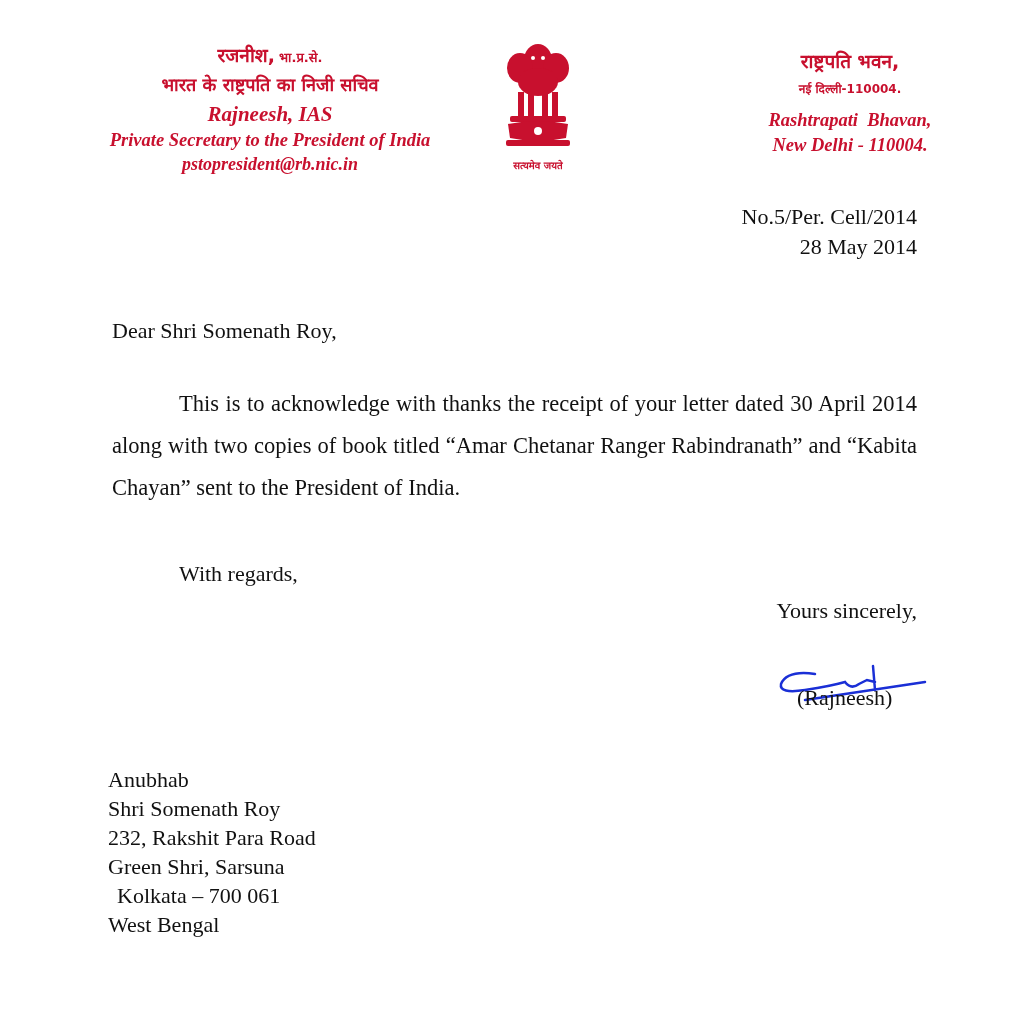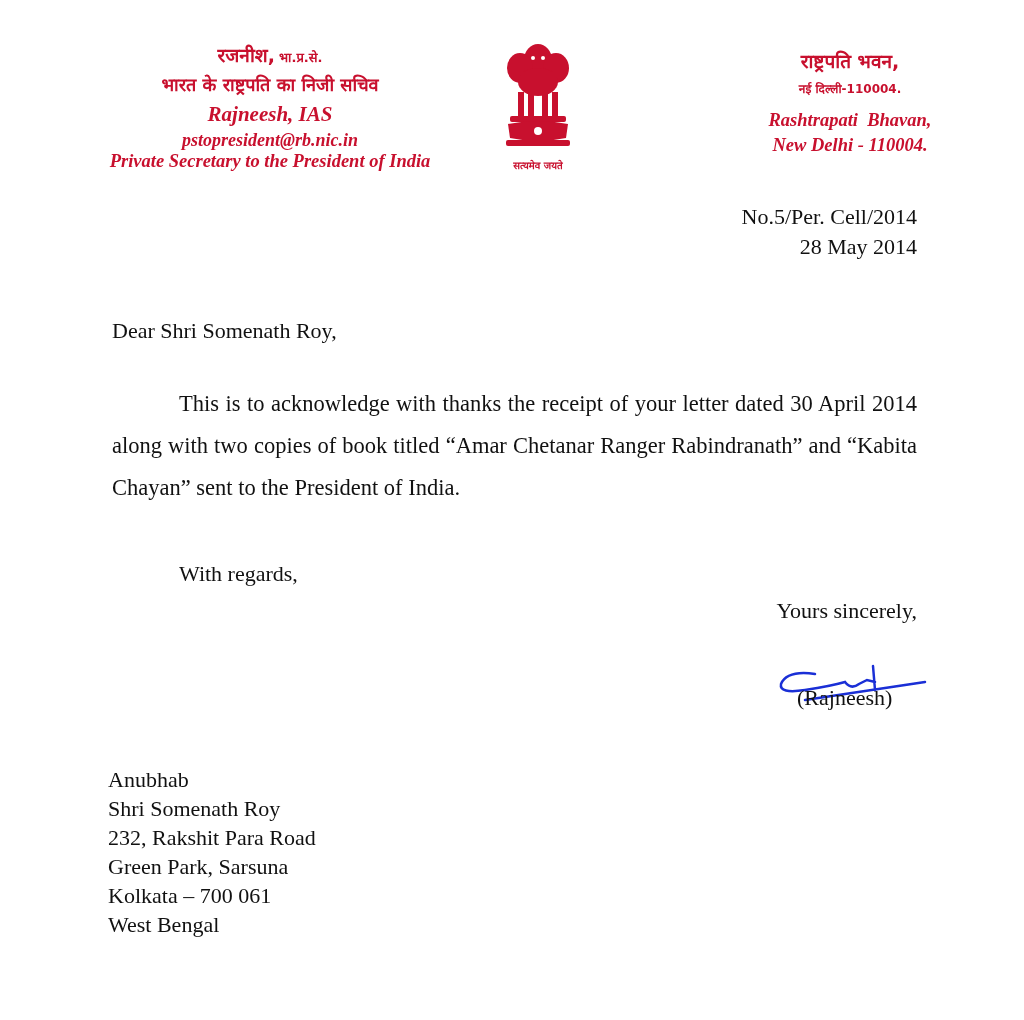--- a/index.html
+++ b/index.html
@@ -17,22 +17,22 @@
 </head>
 <body>
 
 <div class="abs center red" style="left:60px; top:42px; width:420px;">
   <div style="height:30px;">
     <span class="hi" style="font-size:19px;">रजनीश,</span>
     <span class="hi" style="font-size:13px;margin-top:32px;">भा.प्र.से.</span>
   </div>
   <div class="hi" style="font-size:18px; height:30px;">भारत के राष्ट्रपति का निजी सचिव</div>
   <div class="it" style="font-size:21px; height:28px;">Rajneesh, IAS</div>
+  <div class="it" style="font-size:18.5px; height:24px;">Private Secretary to the President of India</div>
   <div class="it" style="font-size:18px;">pstopresident@rb.nic.in</div>
-  <div class="it" style="font-size:18.5px; height:24px;">Private Secretary to the President of India</div>
 </div>
 
 <div class="abs center" style="left:496px; top:38px; width:84px; height:130px;">
   <svg width="84" height="112" viewBox="0 0 84 112">
     <g fill="#c8102e">
 
       <ellipse cx="42" cy="22" rx="14" ry="16"></ellipse>
       <ellipse cx="24" cy="30" rx="13" ry="15"></ellipse>
       <ellipse cx="60" cy="30" rx="13" ry="15"></ellipse>
       <ellipse cx="42" cy="44" rx="20" ry="14"></ellipse>
@@ -79,16 +79,16 @@
   <svg class="abs" style="left:0; top:0;" width="160" height="60" viewBox="0 0 160 60">
     <path d="M40 14 Q12 10 6 24 Q4 34 30 30 Q56 26 70 22 Q76 30 84 24 L92 20 L100 22 M98 6 L100 30 M30 40 L150 22" stroke="#1a2fd6" stroke-width="2.5" fill="none" stroke-linecap="round"></path>
   </svg>
   <div class="abs body-text" style="left:22px; top:27px;">(Rajneesh)</div>
 </div>
 
 <div class="abs body-text" style="left:108px; top:769px;">
   <div style="height:29px;">Anubhab</div>
   <div style="height:29px;">Shri Somenath Roy</div>
   <div style="height:29px;">232, Rakshit Para Road</div>
-  <div style="height:29px;">Green Park, Sarsuna</div>
-  <div style="height:29px;">Kolkata – 700 061</div>
+  <div style="height:29px;">Green Shri, Sarsuna</div>
+  <div style="height:29px;margin-left:9px;">Kolkata – 700 061</div>
   <div style="height:29px;">West Bengal</div>
 </div>
 
 </body></html>

